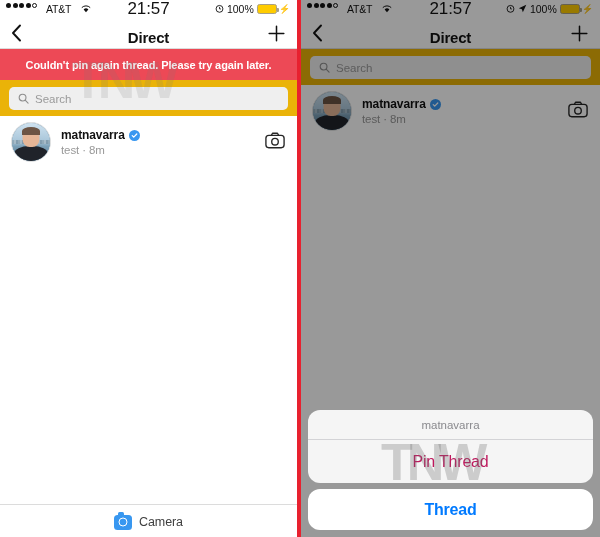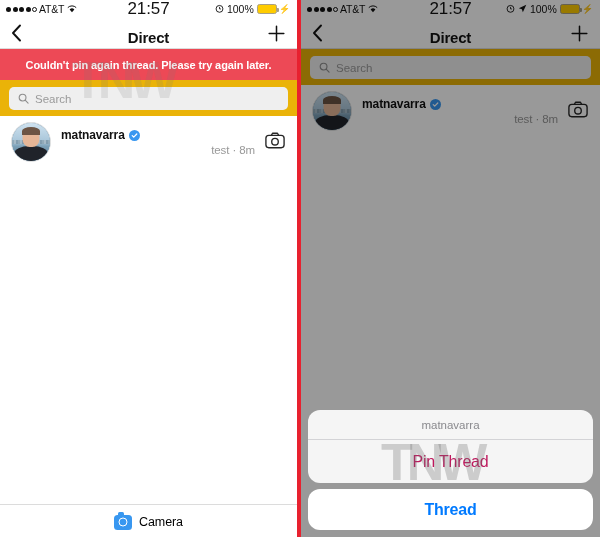--- a/index.html
+++ b/index.html
@@ -16,21 +16,21 @@
   .panel-left  { left: 0;   width: 297px; }
   .divider     { position:absolute; left:297px; top:0; width:4px; height:537px; background:#e8212f; }
   .panel-right { left: 301px; width: 299px; }
 
   
   .statusbar {
     position: relative; height: 18px; width: 100%;
     display: flex; align-items: center;
     font-size: 10.5px; color: #111; padding: 0 6px;
   }
-  .sb-left { display: flex; align-items: center; gap: 2px; }
+  .sb-left { display: flex; align-items: flex-start; gap: 9px; }
   .dots { display: flex; align-items: center; gap: 1.5px; }
   .dot { width: 5px; height: 5px; border-radius: 50%; background: #111; }
   .dot.hollow { background: transparent; border: 1px solid #111; width:5px;height:5px; }
   .carrier { font-size: 10.5px; letter-spacing: -0.2px; }
   .wifi { margin-left: 1px; }
   .sb-time {
     position: absolute; left: 0; right: 0; text-align: center;
     font-size: 17px; font-weight: 400; letter-spacing: -0.1px;
   }
   .sb-right {
@@ -96,30 +96,30 @@
   .av-body { position:absolute; left:50%; bottom:-2px; transform:translateX(-50%);
      width:34px; height:17px; border-radius:46% 46% 0 0; background:#20232a; }
   .thread-text { flex: 1; min-width: 0; }
   .thread-name-line { display: flex; align-items: center; gap: 4px; }
   .thread-name { font-size: 12px; font-weight: bold; color: #111; letter-spacing:-0.1px; }
   .verified {
     width: 11px; height: 11px; border-radius: 50%; background: #3897f0;
     display: flex; align-items: center; justify-content: center; flex: none;
   }
   .verified svg { display:block; }
-  .thread-sub { font-size: 11.5px; color: #999; margin-top: 2px; letter-spacing:-0.1px;text-align:right; }
+  .thread-sub { font-size: 11.5px; color: #999; margin-top: 2px; letter-spacing:-0.1px; }
   .row-cam { flex: none; }
 
   
   .body-fill { flex: 1; background: #fff; }
   .camera-bar {
     height: 35px; border-top: 1px solid #dcdcdc; background: #fff;
     display: flex; align-items: center; justify-content: center; gap: 7px;
   }
-  .camera-label { font-size: 12.5px; color: #000000; letter-spacing: -0.1px; }
+  .camera-label { font-size: 12.5px; color: #404040; letter-spacing: -0.1px; }
   .cam-glyph {
     width: 18px; height: 15px; border-radius: 3.5px; background: #3897f0;
     position: relative; flex: none;
   }
   .cam-glyph::before {
     content:''; position:absolute; left:50%; top:50%; transform:translate(-50%,-50%);
     width: 7px; height: 7px; border-radius: 50%; border: 1.7px solid #fff;
   }
   .cam-glyph::after {
     content:''; position:absolute; left:3.5px; top:-2.2px;

